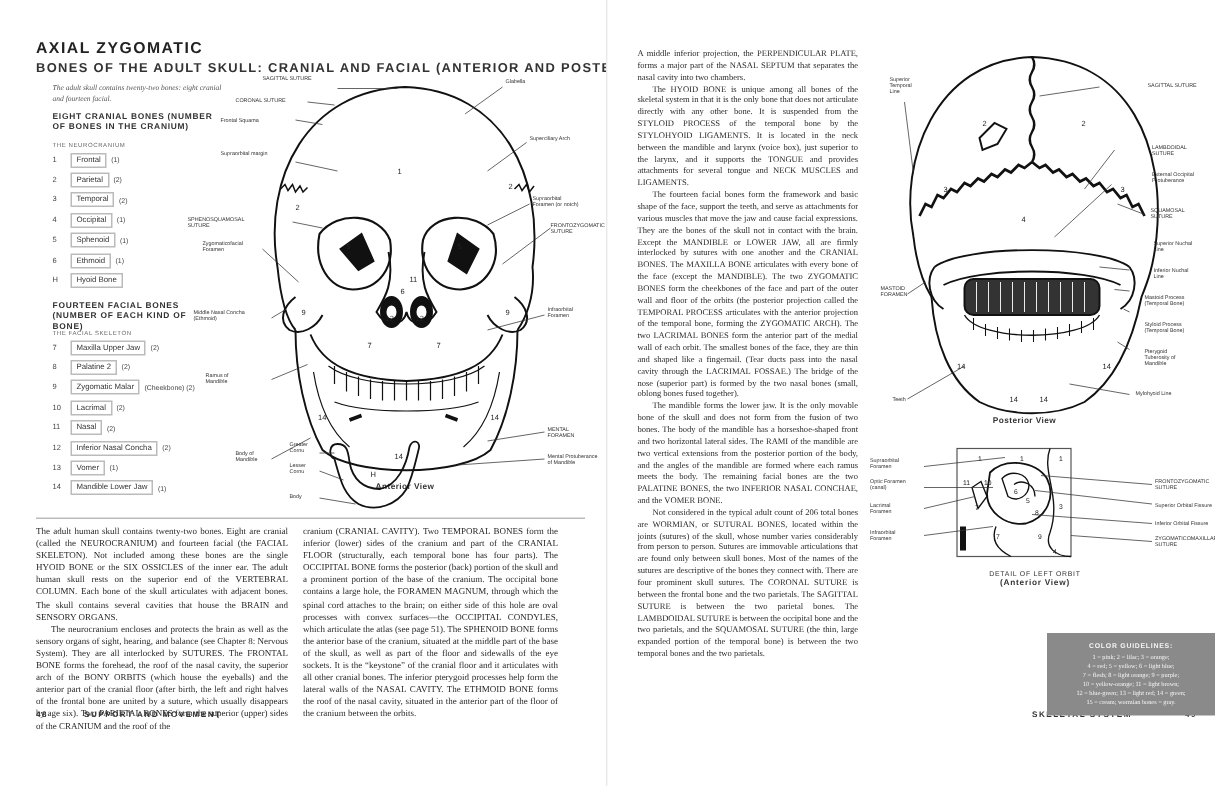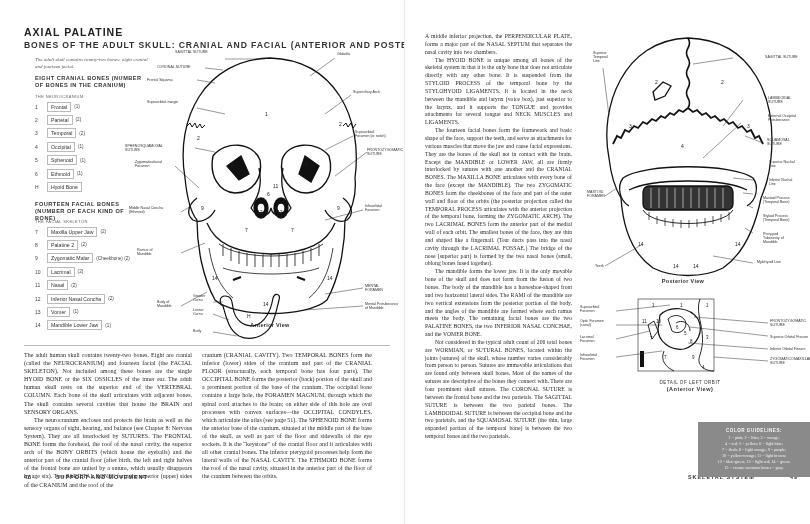--- a/index.html
+++ b/index.html
@@ -29,21 +29,21 @@
   .color-box{position:absolute;left:698px;top:422px;width:112px;height:55px;background:#8a8a8a;color:#f4f4f4;text-align:center;padding-top:6px;}
   .color-box .ttl{font-family:"Liberation Sans",sans-serif;font-weight:bold;font-size:4.6px;letter-spacing:.5px;margin-bottom:2px;}
   .color-box .ln{font-size:4.2px;line-height:6px;}
   .orbit-cap{position:absolute;left:630px;top:379px;width:120px;text-align:center;font-family:"Liberation Sans",sans-serif;font-size:4.6px;color:#333;letter-spacing:.5px;line-height:7px;}
   svg{overflow:visible;}
 </style>
 </head>
 <body>
 
 <div class="page left">
-  <div class="section-title">AXIAL PALATINE</div>
+  <div class="section-title">AXIAL ZYGOMATIC</div>
   <div class="subtitle">BONES OF THE ADULT SKULL: CRANIAL AND FACIAL (ANTERIOR AND POSTERIOR VIEWS)</div>
   <div class="intro">The adult skull contains twenty-two bones: eight cranial and fourteen facial.</div>
 
   <div class="grp-head" style="top:75px;">EIGHT CRANIAL BONES (NUMBER OF BONES IN THE CRANIUM)</div>
   <div class="grp-sub" style="top:94px;">THE NEUROCRANIUM</div>
 
   <div id="cranial-list">
       <div class="bone-row" style="top: 101px;">
         <span class="bone-num">1</span>
         <span class="bone-box">Frontal</span>

